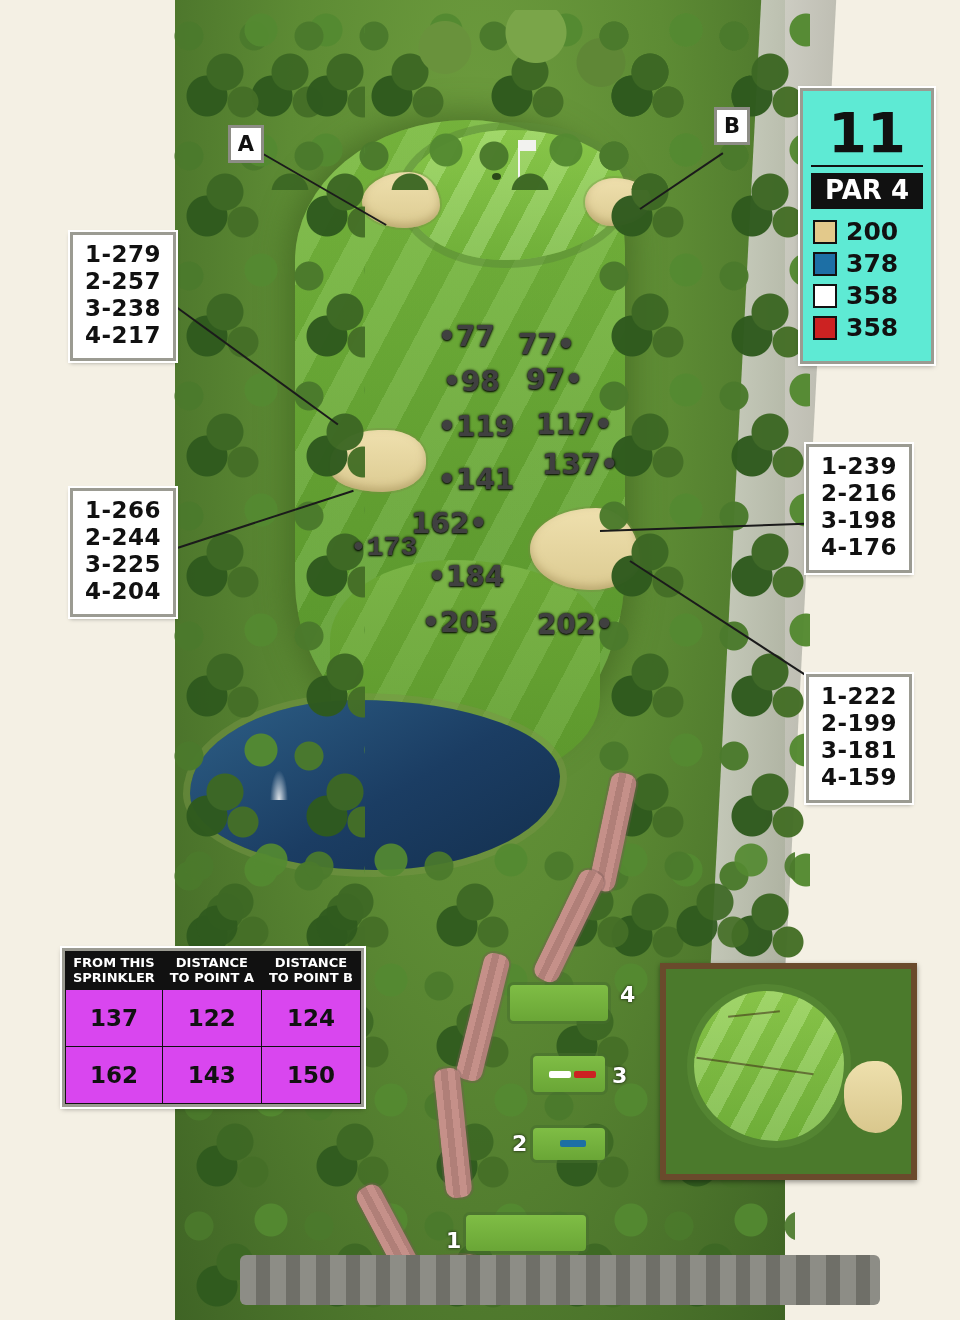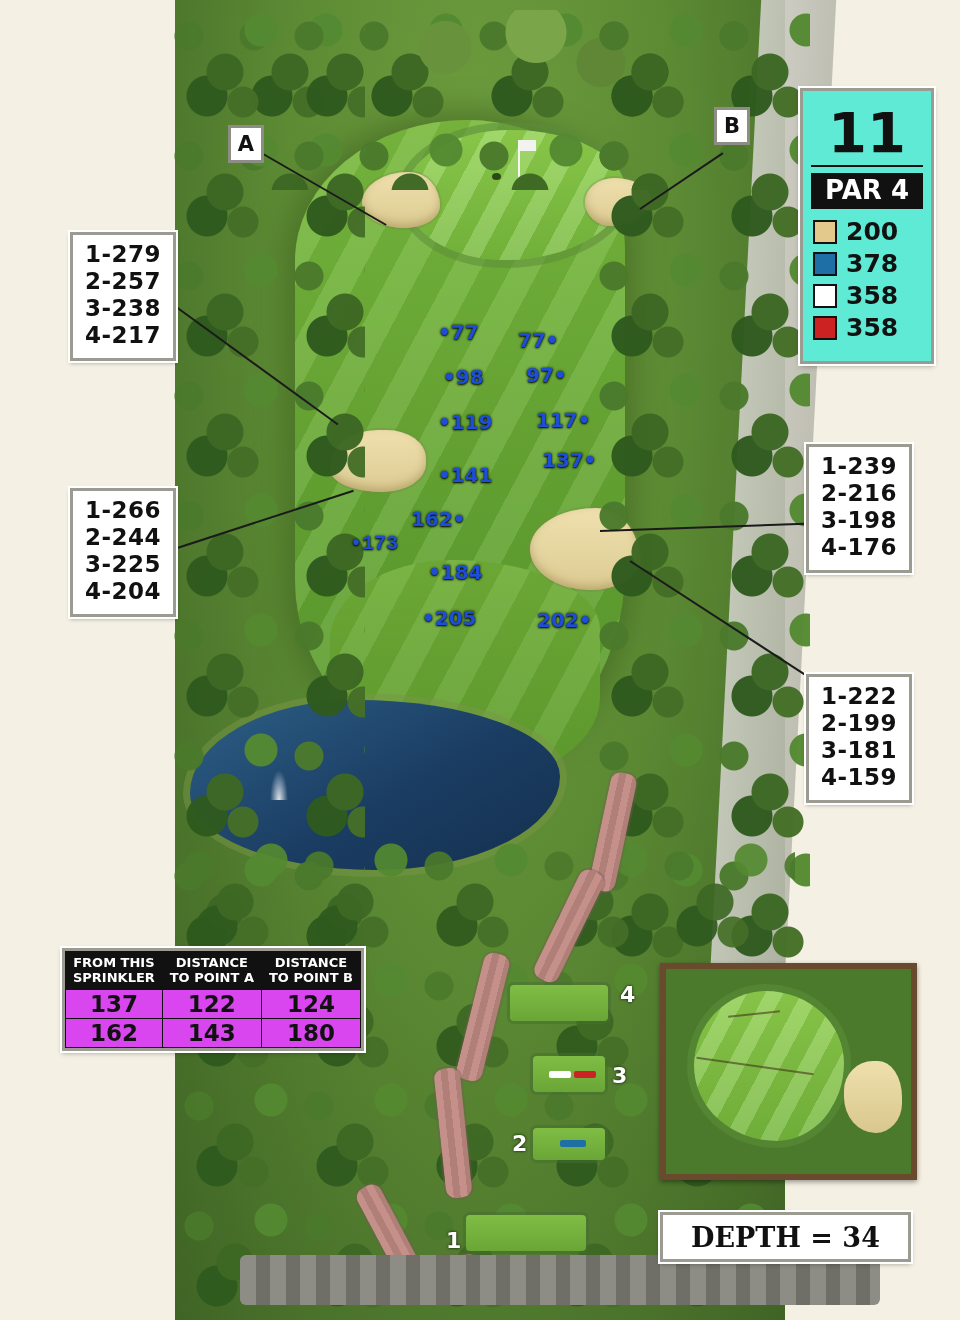--- a/index.html
+++ b/index.html
@@ -137,40 +137,40 @@
   }
   .par-bar{
     margin:6px 8px 8px;background:#111;color:#fff;text-align:center;
     font-family:"DejaVu Sans", sans-serif;font-weight:700;font-size:26px;padding:2px 0 4px;
   }
   .tee-row{display:flex;align-items:center;gap:9px;margin:3px 10px;}
   .swatch{width:20px;height:20px;border:2px solid #111;}
   .tee-yd{font-family:"DejaVu Sans", sans-serif;font-weight:700;font-size:25px;color:#111;}
 
   .yardnum{
-    position:absolute;color:#1d4ed8;font-weight:700;font-size:20px;
+    position:absolute;color:#404040;font-weight:700;font-size:28px;
     font-family:"DejaVu Sans", sans-serif;
     text-shadow:0 0 3px rgba(0,0,0,.85),0 1px 2px rgba(0,0,0,.9);
     white-space:nowrap;
   }
 
   .sprink-table{
     position:absolute;left:62px;top:948px;width:296px;
     background:#d946ef;border:3px solid #9b9b92;outline:2px solid #fff;
     box-shadow:0 2px 5px rgba(0,0,0,.35);
     font-family:"DejaVu Sans", sans-serif;
   }
   .sprink-table table{border-collapse:collapse;width:100%;}
   .sprink-table th{
     background:#111;color:#fff;font-size:13px;font-weight:700;
     padding:4px 5px;line-height:1.12;border:1px solid #111;text-align:center;
   }
   .sprink-table td{
     border:1px solid #111;text-align:center;font-size:23px;font-weight:700;
-    color:#111;padding:1px 6px;
+    color:#111;padding:15px 6px;
   }
 
   .inset{
     position:absolute;left:660px;top:963px;width:245px;height:205px;
     border:6px solid #6a4a2c;background:#4b7a2c;
     box-shadow:0 2px 5px rgba(0,0,0,.4);overflow:hidden;
   }
   .inset-green{
     position:absolute;left:28px;top:22px;width:150px;height:150px;
     border-radius:48% 52% 45% 55% / 50% 48% 52% 50%;
@@ -344,30 +344,27 @@
       </thead>
       <tbody>
         <tr>
           <td>137</td>
           <td>122</td>
           <td>124</td>
         </tr>
         <tr>
           <td>162</td>
           <td>143</td>
-          <td>180</td>
+          <td>150</td>
         </tr>
       </tbody>
     </table>
   </div>
 
   <div class="inset">
     <div class="inset-green"></div>
     <div class="inset-bunker"></div>
     <div class="inset-line" style="left:62px;top:44px;width:52px;transform:rotate(-6deg);"></div>
     <div class="inset-line" style="left:30px;top:96px;width:118px;transform:rotate(8deg);"></div>
   </div>
 
-  <div class="depthbox">
-    <span>DEPTH = 34</span>
-  </div>
 
 </div>
 
 </body></html>

